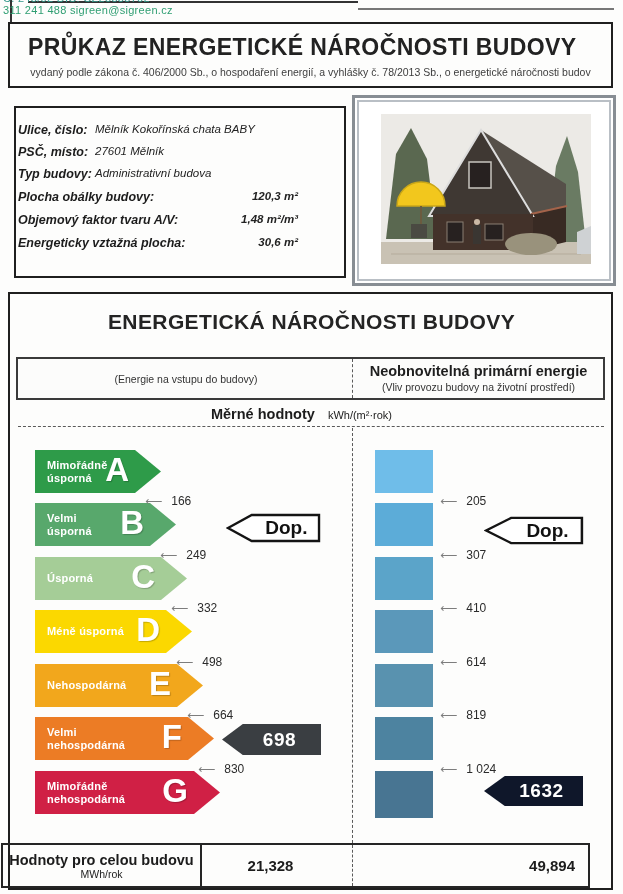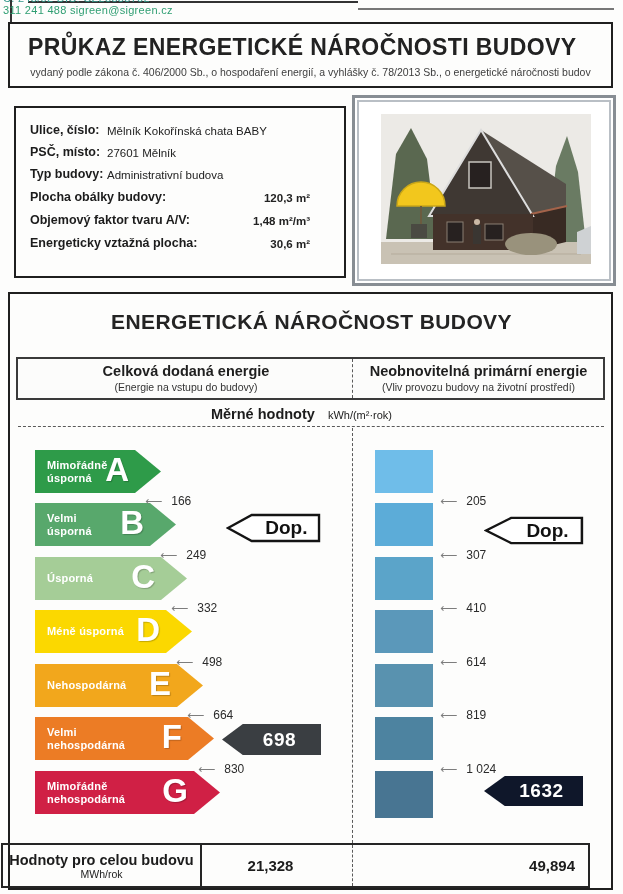--- a/index.html
+++ b/index.html
@@ -8,21 +8,21 @@
   .box{position:absolute;border:2px solid #1f1f1f;background:transparent;box-sizing:border-box;}
 
   
   .top-note{position:absolute;left:3px;font-size:11px;color:#2f9e72;white-space:nowrap;letter-spacing:.3px;}
 
   
   .main-title{position:absolute;width:100%;text-align:left;font-weight:bold;font-size:23px;letter-spacing:.4px;color:#222;padding-left:18px;}
   .main-sub{position:absolute;width:100%;text-align:center;font-size:10.5px;color:#3d3d3d;}
 
   
-  .info-row{position:absolute;left:30px;font-size:12px;display:flex;align-items:flex-end;}
+  .info-row{position:absolute;left:18px;font-size:12px;display:flex;align-items:flex-start;font-style:italic;}
   .info-row .l{font-weight:bold;width:77px;flex:none;font-size:12.5px;}
   .info-row.metric{width:280px;justify-content:space-between;}
   .info-row.metric .l{width:auto;}
   .info-row.metric .v{font-weight:bold;}
   .info-row .v{font-size:11.5px;color:#222;}
 
   
   .frame-outer{position:absolute;border:3px solid #878d93;background:#fff;box-sizing:border-box;}
   .frame-inner{position:absolute;inset:2px;border:2px solid #b9bfc5;background:#fff;}
 
@@ -136,25 +136,24 @@
         <path d="M16,92 A24,24 0 0 1 64,92 Z" fill="#f2c71d" stroke="#caa718" stroke-width="1.5"></path>
         <line x1="40" y1="92" x2="40" y2="124" stroke="#6b5b3f" stroke-width="2"></line>
         <rect x="30" y="110" width="16" height="14" fill="#4a4a42"></rect>
         <circle cx="96" cy="108" r="3" fill="#cbb9a6"></circle>
         <rect x="92" y="111" width="8" height="19" fill="#3a3632"></rect>
       </svg>
     </div>
   </div>
 
   <div class="box" style="left:8px;top:292px;width:605px;height:598px;"></div>
-  <div class="sec-title" style="top:310px;">ENERGETICKÁ NÁROČNOST BUDOVY</div>
+  <div class="sec-title" style="top:310px;">ENERGETICKÁ NÁROČNOSTI BUDOVY</div>
 
   <div class="colhead" style="left:16px;top:357px;width:589px;height:43px;">
     <div class="half" style="left:0;width:336px;">
-      <div class="t">Celková dodaná energie</div>
       <div class="s">(Energie na vstupu do budovy)</div>
     </div>
     <div class="half" style="left:336px;right:0;">
       <div class="t">Neobnovitelná primární energie</div>
       <div class="s">(Vliv provozu budovy na životní prostředí)</div>
     </div>
   </div>
   <div class="dash-v" style="left:352px;top:359px;height:39px;"></div>
 
   <div class="units" style="left:18px;top:405px;width:567px;">

